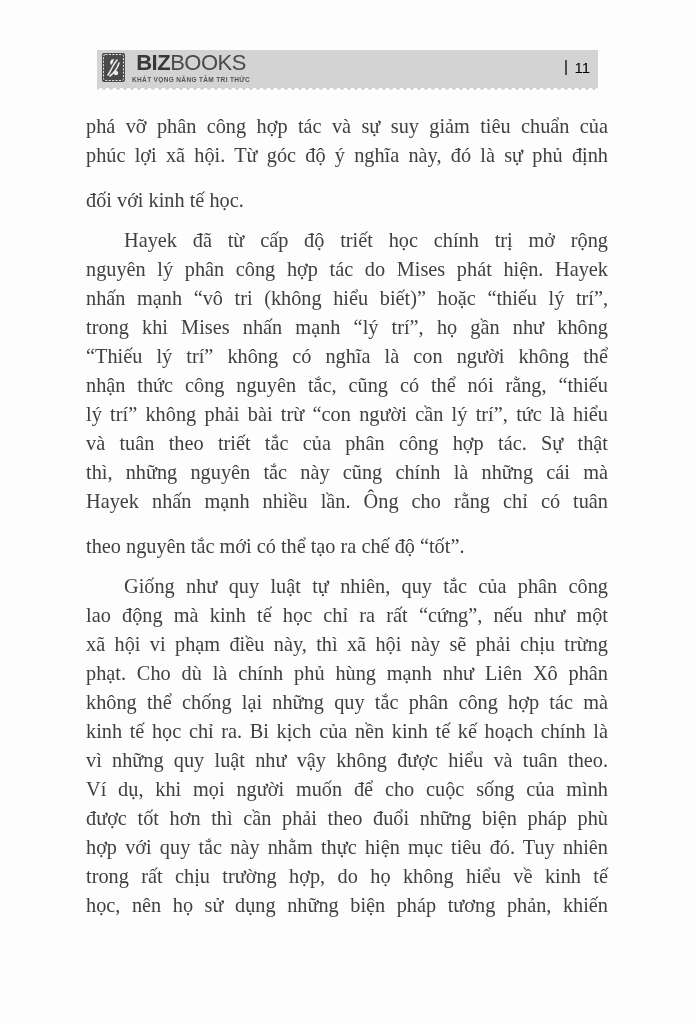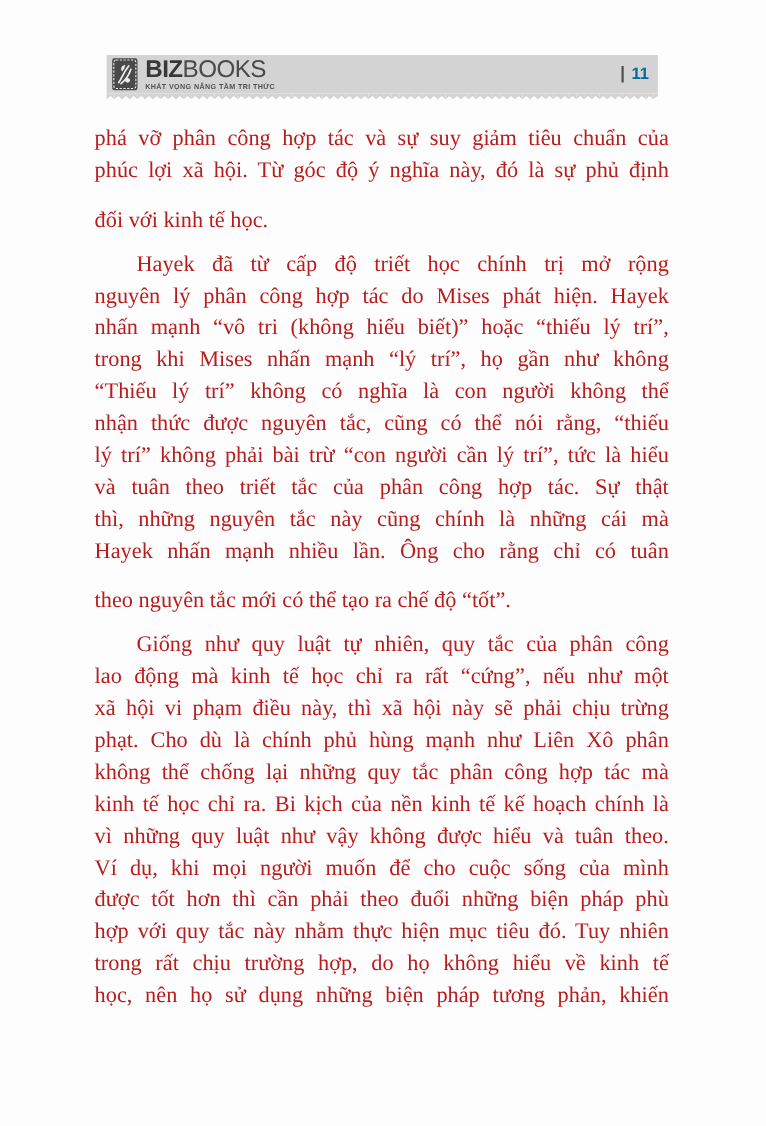--- a/index.html
+++ b/index.html
@@ -36,57 +36,57 @@
   .logo {
     width: 23px; height: 29px;
     flex: 0 0 23px;
     background: #4a4a4a;
     border-radius: 2px;
     position: relative;
   }
   .logo svg { position: absolute; inset: 0; }
   .brand-block {
     margin-left: 7px;
-    display: flex; flex-direction: column; justify-content: center;
+    display: flex; flex-direction: column; justify-content: center; text-align: center;
   }
   .brand-name {
     font-size: 22px; line-height: 1;
     letter-spacing: -0.5px;
     color: #3e3e3e;
     white-space: nowrap;
   }
   .brand-biz { font-weight: 700; color: #383838; }
   .brand-books { font-weight: 400; color: #4a4a4a; }
   .tagline {
     font-size: 6.5px; font-weight: 700;
     color: #525252;
     letter-spacing: 0.35px;
     margin-top: 2.5px;
     white-space: nowrap;
   }
   .pageno {
     margin-left: auto;
     display: flex; align-items: center;
-    font-size: 15px; color: #0369a1;
-    font-weight: 700;
+    font-size: 15px; color: #000000;
+    font-weight: 400;
   }
   .pageno-sep {
     width: 2px; height: 15px;
     background: #4f4f4f;
     margin-right: 7px;
   }
 
   
   .content {
     position: absolute;
     left: 86px; top: 112px; width: 522px;
     font-family: "Liberation Serif", "DejaVu Serif", serif;
     font-size: 20.3px;
     line-height: 29px;
-    color: #b91c1c;
+    color: #404040;
   }
   .para + .para { margin-top: 11px; }
   .line { text-align: justify; text-align-last: justify; }
   .line.lastline { text-align-last: left; margin-top: 16px; }
   .line.firstline { text-indent: 38px; }
 </style>
 </head>
 <body>
 
 <div class="page">
@@ -118,21 +118,21 @@
         <div class="line">phá vỡ phân công hợp tác và sự suy giảm tiêu chuẩn của</div>
         <div class="line">phúc lợi xã hội. Từ góc độ ý nghĩa này, đó là sự phủ định</div>
         <div class="line lastline">đối với kinh tế học.</div>
       </div>
       <div class="para">
         <div class="line firstline">Hayek đã từ cấp độ triết học chính trị mở rộng</div>
         <div class="line">nguyên lý phân công hợp tác do Mises phát hiện. Hayek</div>
         <div class="line">nhấn mạnh “vô tri (không hiểu biết)” hoặc “thiếu lý trí”,</div>
         <div class="line">trong khi Mises nhấn mạnh “lý trí”, họ gần như không</div>
         <div class="line">“Thiếu lý trí” không có nghĩa là con người không thể</div>
-        <div class="line">nhận thức được nguyên tắc, cũng có thể nói rằng, “thiếu</div>
+        <div class="line">nhận thức công nguyên tắc, cũng có thể nói rằng, “thiếu</div>
         <div class="line">lý trí” không phải bài trừ “con người cần lý trí”, tức là hiểu</div>
         <div class="line">và tuân theo triết tắc của phân công hợp tác. Sự thật</div>
         <div class="line">thì, những nguyên tắc này cũng chính là những cái mà</div>
         <div class="line">Hayek nhấn mạnh nhiều lần. Ông cho rằng chỉ có tuân</div>
         <div class="line lastline">theo nguyên tắc mới có thể tạo ra chế độ “tốt”.</div>
       </div>
       <div class="para">
         <div class="line firstline">Giống như quy luật tự nhiên, quy tắc của phân công</div>
         <div class="line">lao động mà kinh tế học chỉ ra rất “cứng”, nếu như một</div>
         <div class="line">xã hội vi phạm điều này, thì xã hội này sẽ phải chịu trừng</div>

